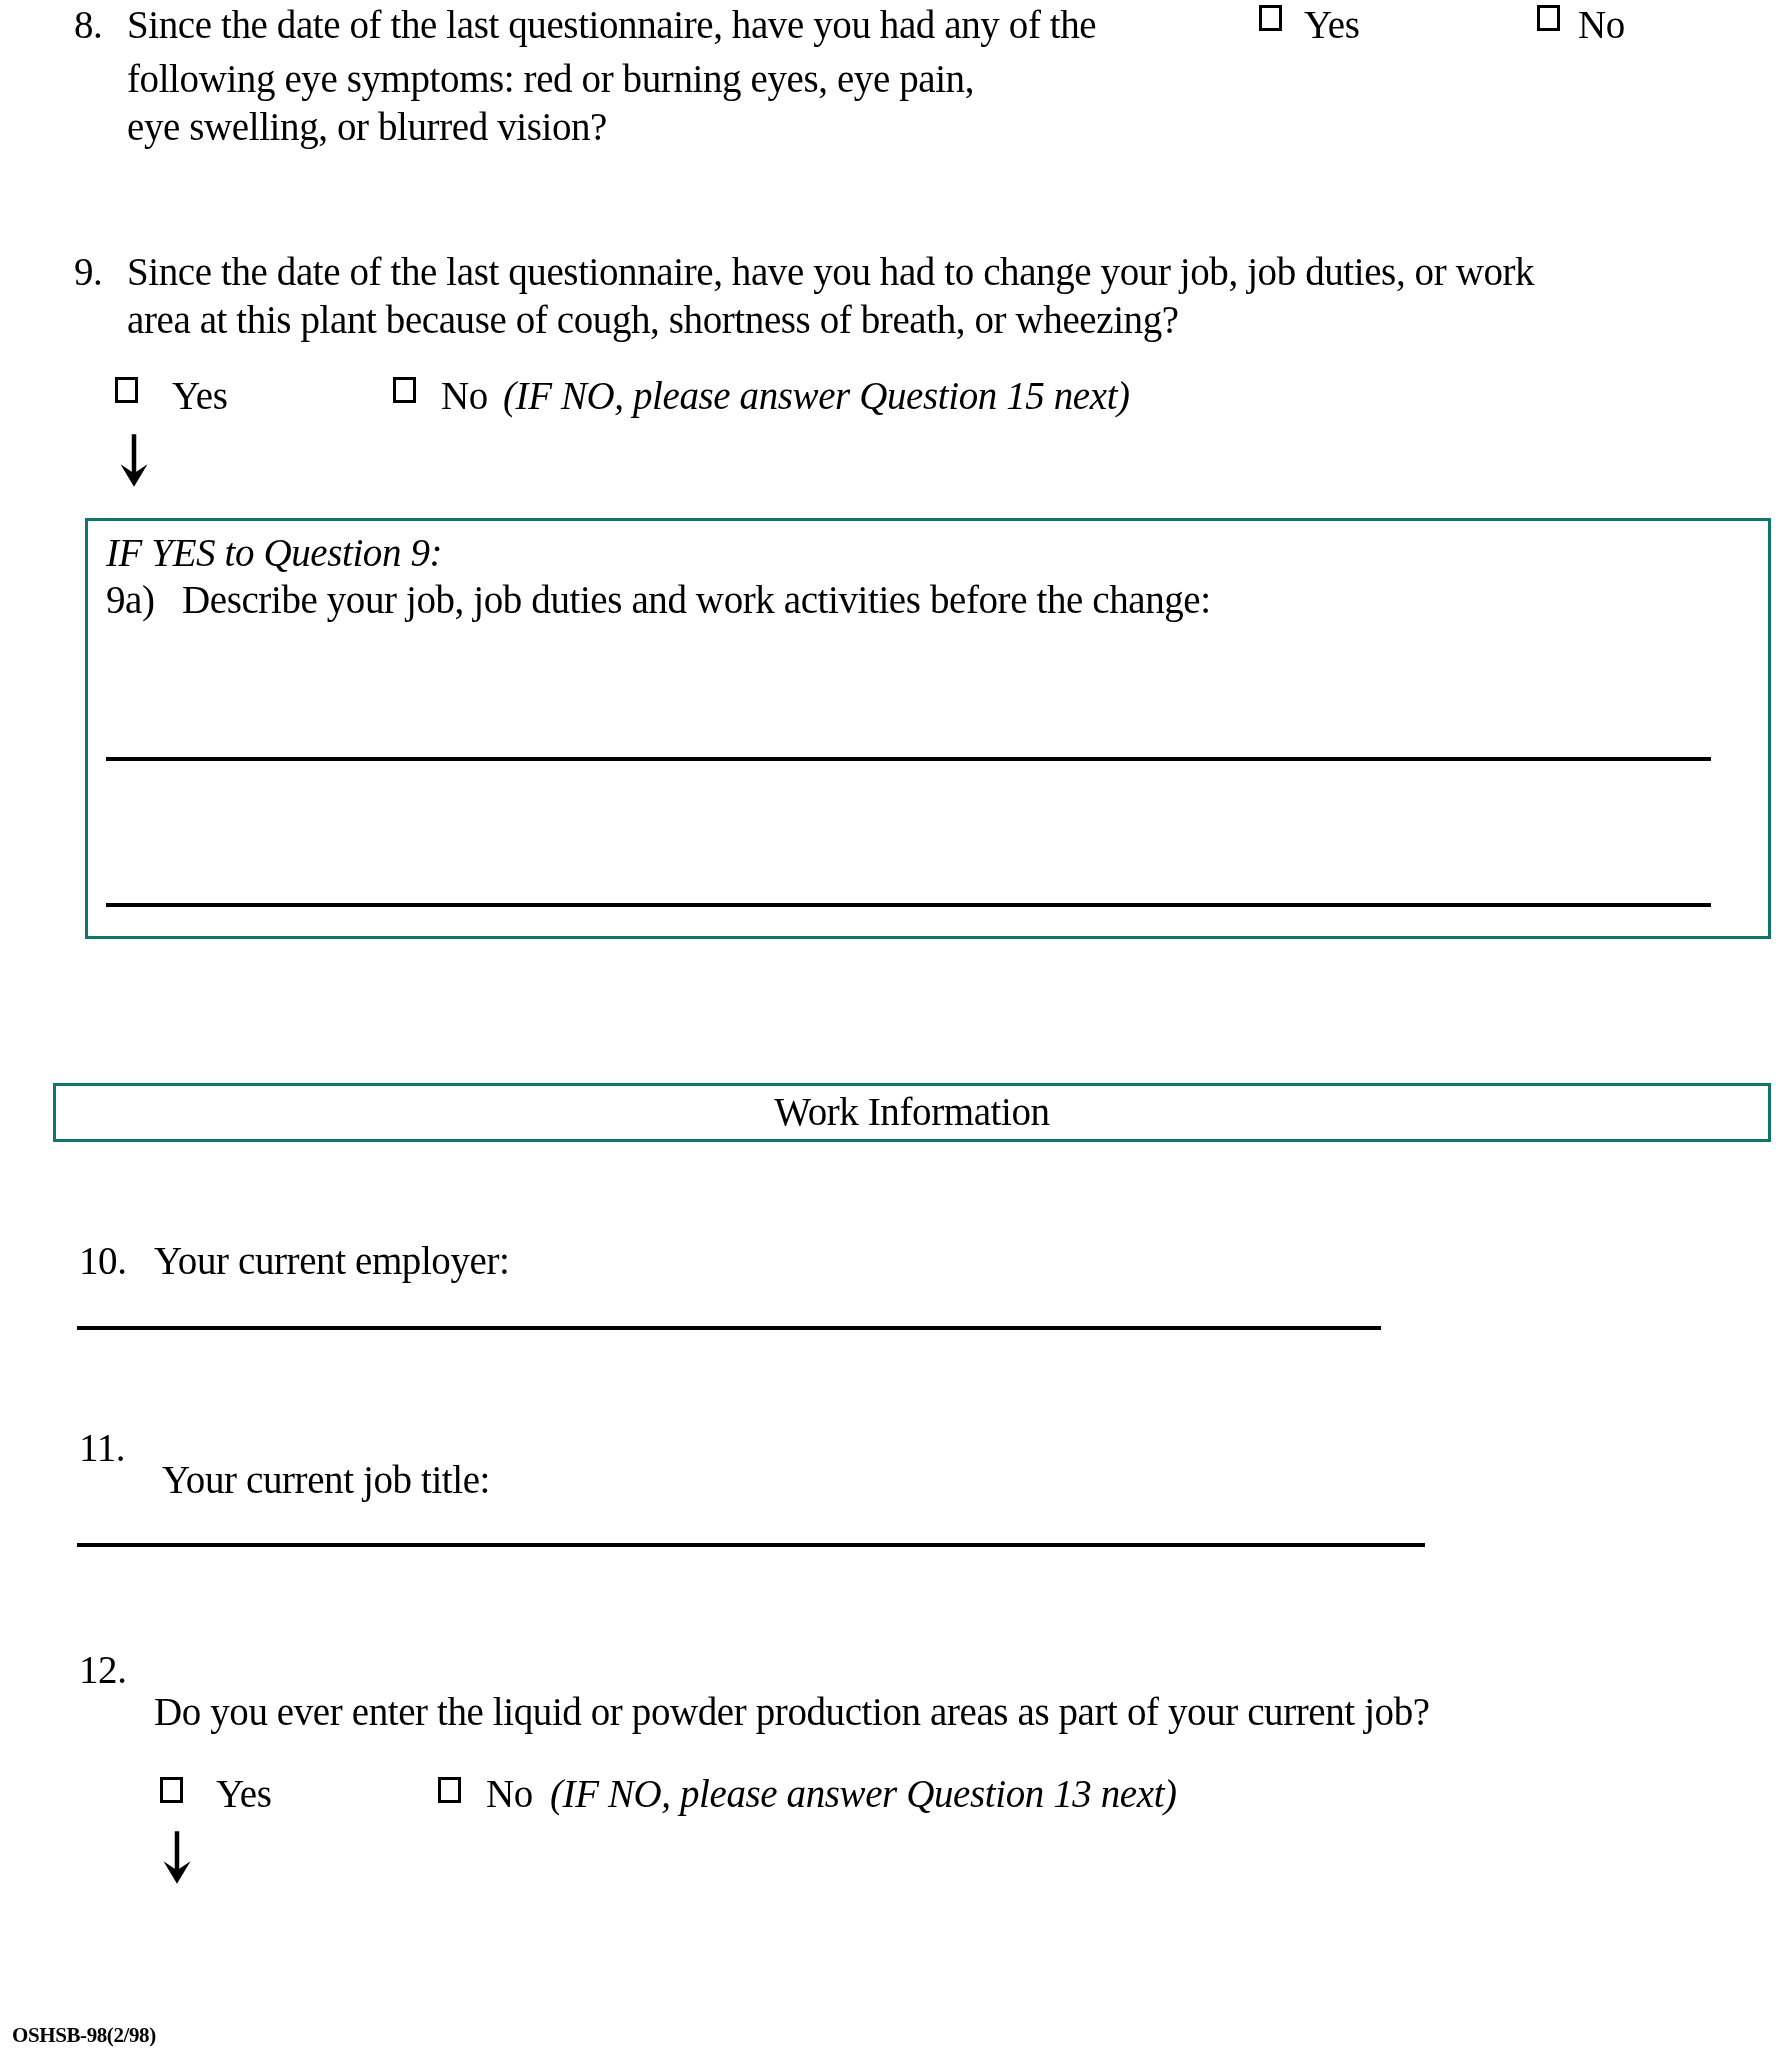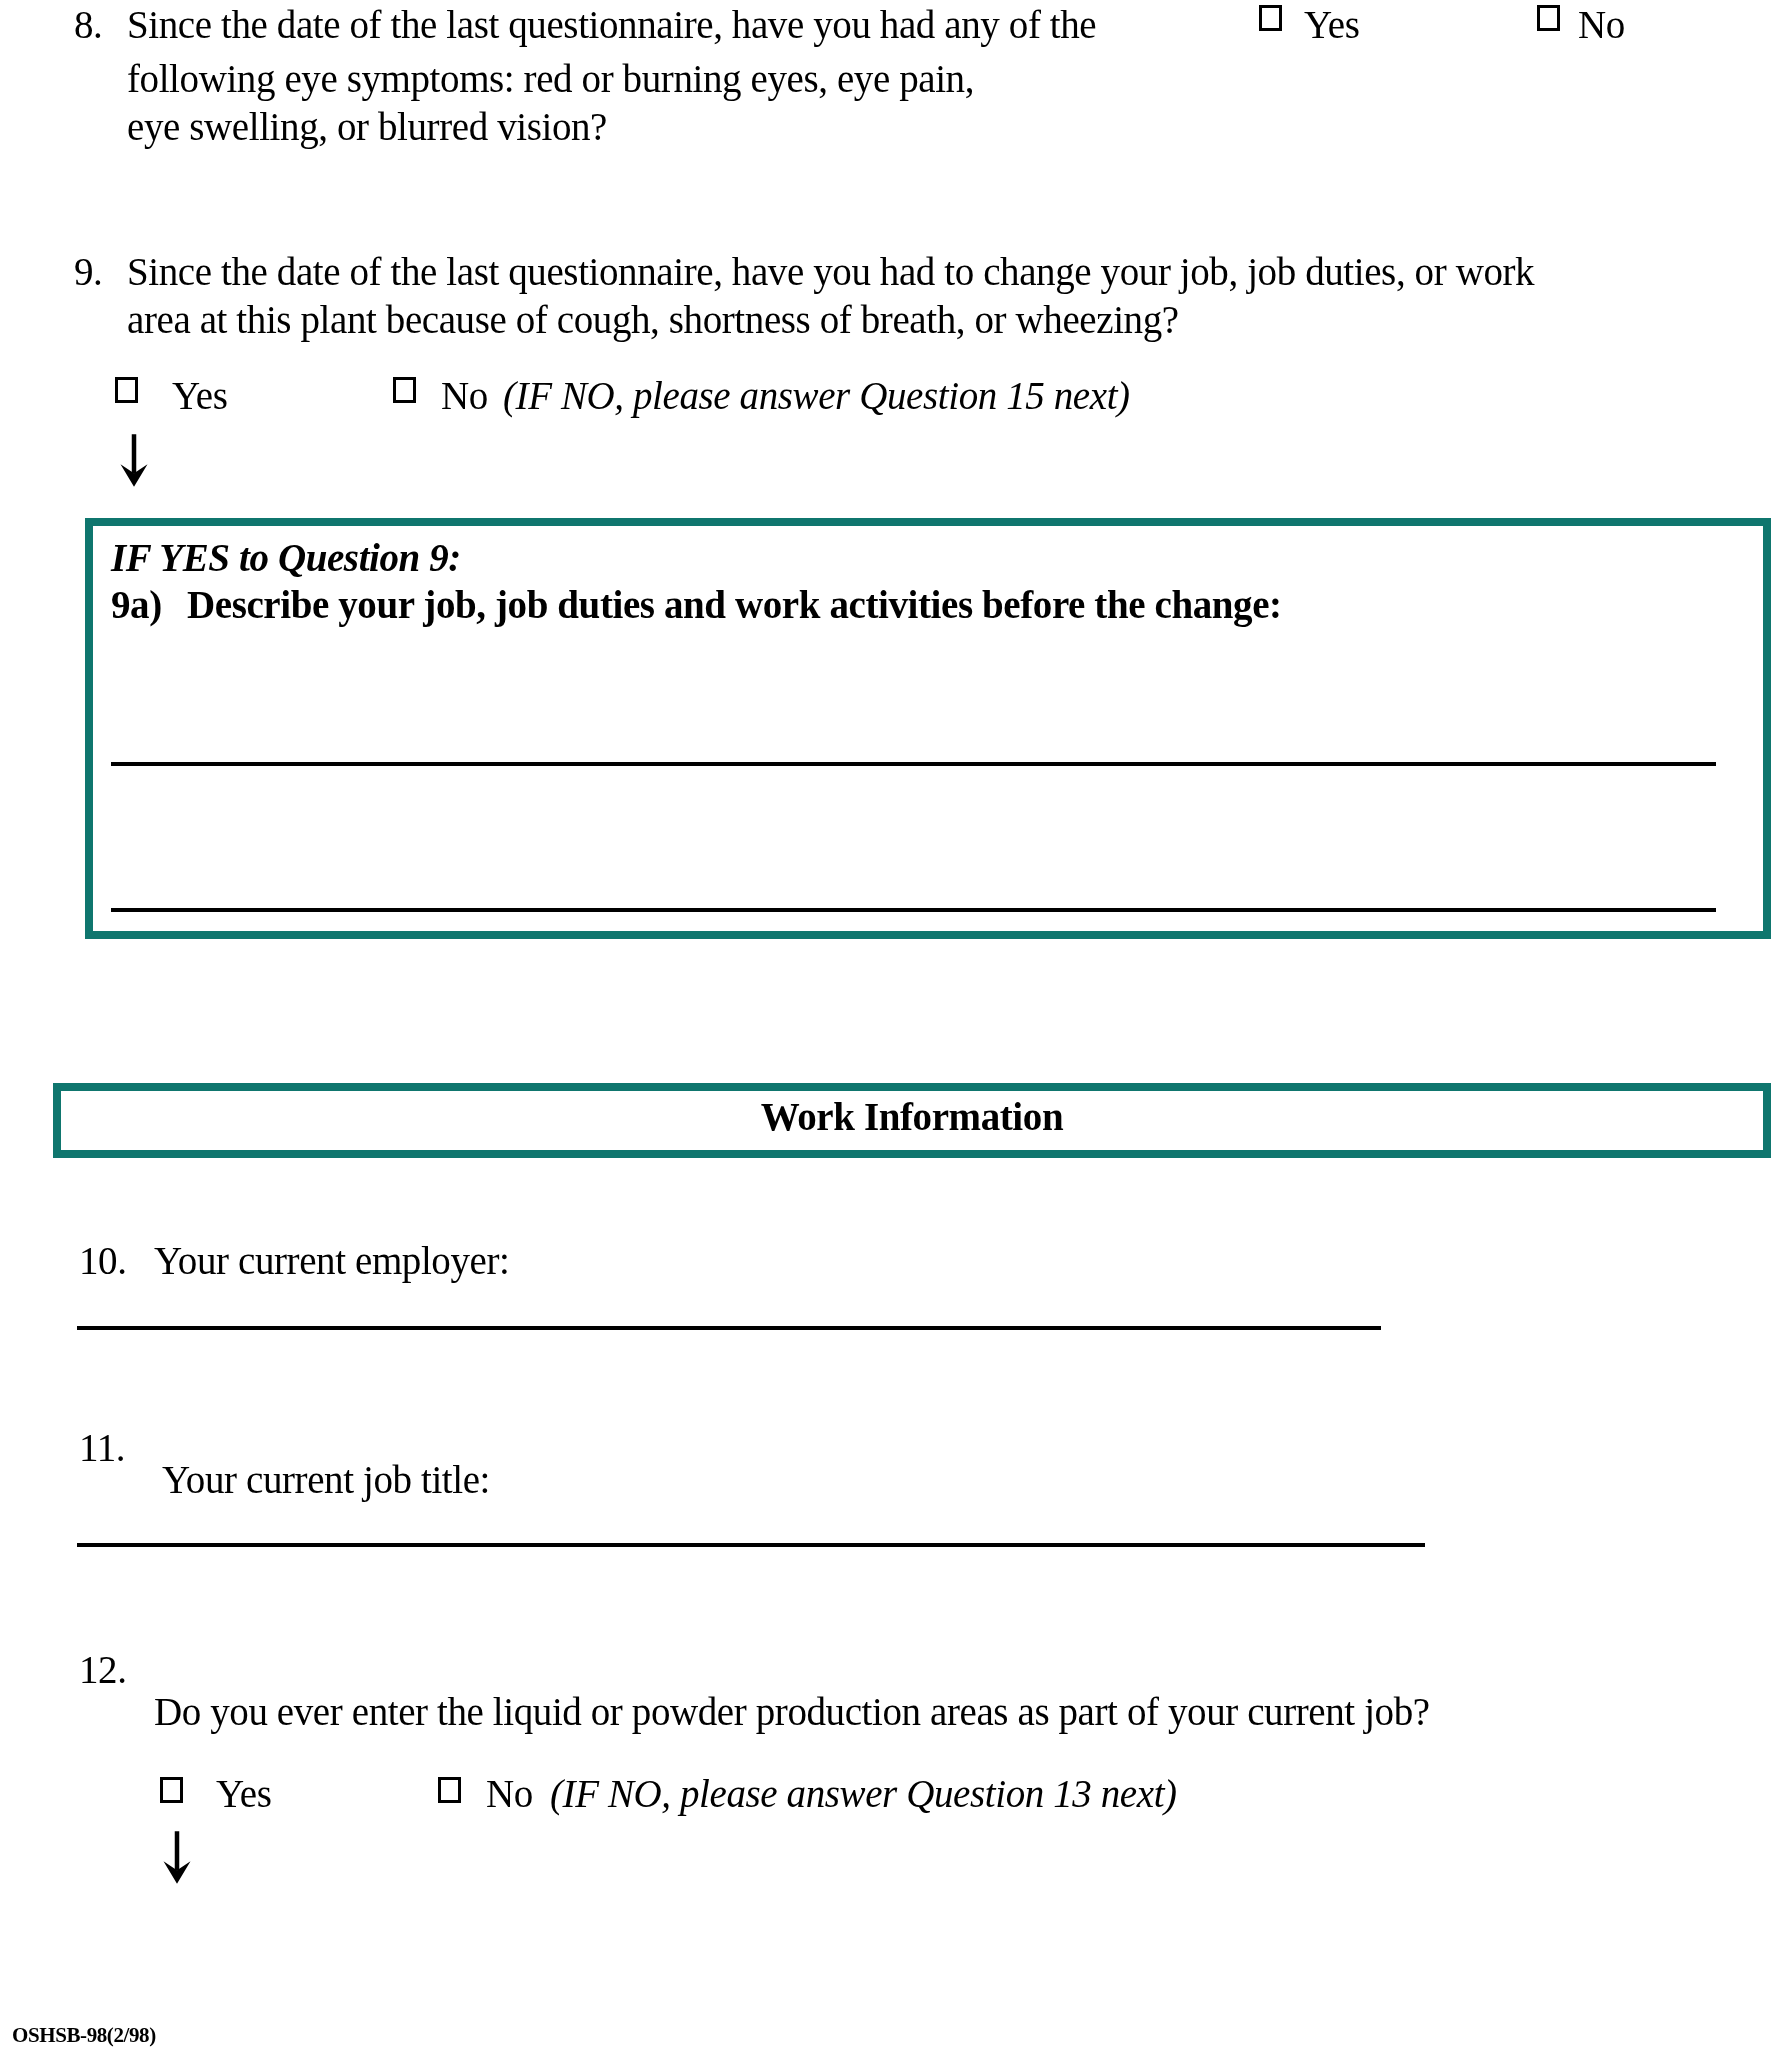--- a/index.html
+++ b/index.html
@@ -2,21 +2,21 @@
 <html style="font-size:12px"><head>
 <meta charset="utf-8">
 <style>
   html, body { margin:0; padding:0; background:#ffffff; }
   body { width:1787px; height:2066px; position:relative; overflow:hidden;
          font-family:"Liberation Serif", "DejaVu Serif", serif; color:#000; }
   .t { position:absolute; font-size:39px; line-height:45px; white-space:nowrap; letter-spacing:-0.4px; }
   .it { font-style:italic; }
   .cb { position:absolute; width:22.6px; height:26px; border:3px solid #000; box-sizing:border-box; background:#fff; }
   .hline { position:absolute; height:3.8px; background:#000; }
-  .box { position:absolute; border:8px solid #0f766e; box-sizing:border-box;font-weight:bold; }
+  .box { position:absolute; border:3px solid #0f766e; box-sizing:border-box; }
   .arrow { position:absolute; width:30px; height:53px; }
   .footer { position:absolute; font-size:21px; font-weight:bold; letter-spacing:-0.4px; }
 </style>
 </head>
 <body>
 
 <div>
   <span class="t" style="left:74px; top:1.5px;">8.</span>
   <span class="t" style="left:127px; top:1.5px;">Since the date of the last questionnaire, have you had any of the</span>
   <span class="t" style="left:127px; top:56px;">following eye symptoms:  red or burning eyes, eye pain,</span>
@@ -54,21 +54,21 @@
 
   <div class="box" style="left:85px; top:518px; width:1686px; height:421px;">
     <span class="t it" style="left:18px; top:9px;">IF YES to Question 9:</span>
     <span class="t" style="left:18px; top:56px;">9a)</span>
     <span class="t" style="left:94px; top:56px;">Describe your job, job duties and work activities before the change:</span>
     <div class="hline" style="left:18px; top:236px; width:1605px;"></div>
     <div class="hline" style="left:18px; top:382px; width:1605px;"></div>
   </div>
 </div>
 
-<div class="box" style="left:53px; top:1083px; width:1718px; height:75px;">
+<div class="box" style="left:53px; top:1083px; width:1718px; height:59px;">
   <span class="t" style="left:0; right:0; top:3px; text-align:center; width:100%;">Work Information</span>
 </div>
 
 <div>
   <span class="t" style="left:79px; top:1238px;">10.</span>
   <span class="t" style="left:154px; top:1238px;">Your current employer:</span>
   <div class="hline" style="left:77px; top:1326px; width:1304px;"></div>
 </div>
 
 <div>

